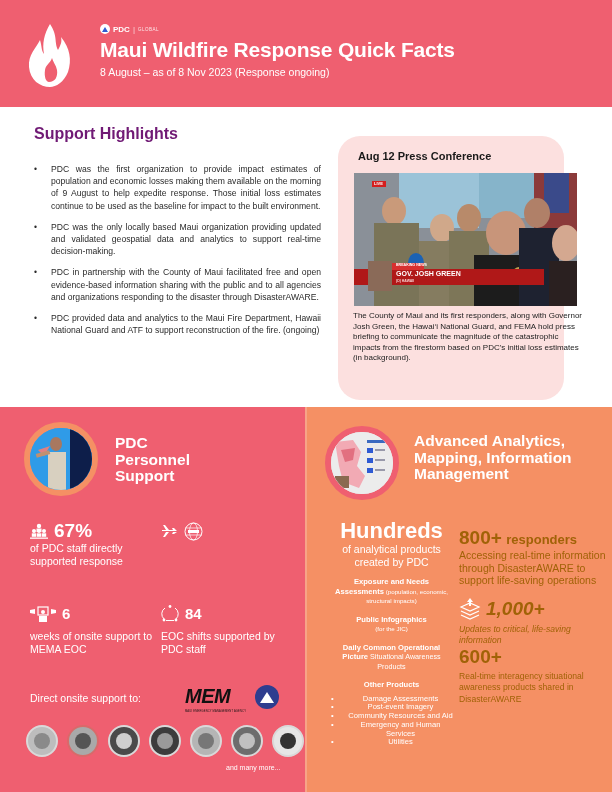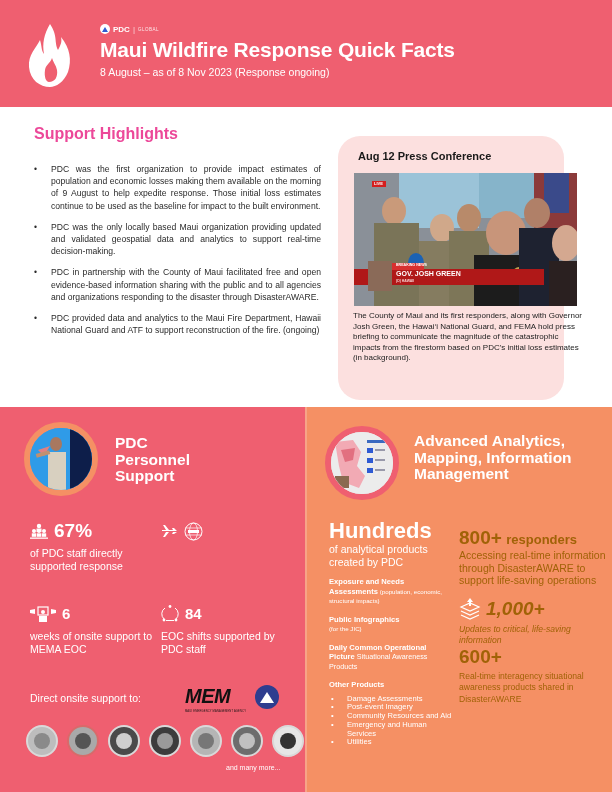--- a/index.html
+++ b/index.html
@@ -12,21 +12,21 @@
   .brand { position: absolute; left: 100px; top: 24px; display: flex; align-items: center; gap: 3px; color: #fff; }
   .brand-logo { width: 10px; height: 10px; border-radius: 50%; background: #fff; display: flex; align-items: center; justify-content: center; }
   .brand-logo span { width: 0; height: 0; border-left: 3px solid transparent; border-right: 3px solid transparent; border-bottom: 5px solid #2f5bd3; }
   .brand-pdc { font-size: 8px; font-weight: bold; }
   .brand-sep { font-size: 8px; opacity: .7; }
   .brand-global { font-size: 4.5px; letter-spacing: .5px; opacity: .85; }
   .title { position: absolute; left: 100px; top: 38px; font-size: 21px; font-weight: bold; color: #fff; letter-spacing: -0.2px; }
   .subtitle { position: absolute; left: 100px; top: 66px; font-size: 10.5px; color: #fff; }
 
   
-  .sh-title { position: absolute; left: 34px; top: 125px; font-size: 16px; font-weight: bold; color: #ec4899; }
+  .sh-title { position: absolute; left: 34px; top: 125px; font-size: 16px; font-weight: bold; color: #701a75; }
   .sh-list { position: absolute; left: 34px; top: 163px; width: 287px; list-style: none; }
   .sh-list li { position: relative; padding-left: 17px; font-size: 8.6px; line-height: 12.2px; text-align: justify; color: #2a2a2a; margin-bottom: 9px; }
   .sh-list li .bullet { position: absolute; left: 0; top: 0; }
 
   
   .press-card { position: absolute; left: 338px; top: 136px; width: 226px; height: 264px; background: #fce0df; border-radius: 22px; }
   .press-title { position: absolute; left: 20px; top: 14px; font-size: 11px; font-weight: bold; color: #1a1a1a; }
   .press-photo { position: absolute; left: 16px; top: 37px; width: 223px; height: 133px; overflow: hidden; background: #6d7a86; }
   .press-caption { position: absolute; left: 15px; top: 175px; width: 230px; font-size: 8px; line-height: 10.6px; color: #222; }
 
@@ -40,36 +40,36 @@
   .circle-right { left: 325px; top: 426px; border: 6px solid #ef5f70; background: #e8e8ea; }
 
   .panel-heading { position: absolute; color: #fff; font-weight: bold; font-size: 15.5px; line-height: 16.5px; }
   .ph-left { left: 115px; top: 435px; }
   .ph-right { left: 414px; top: 433px; }
 
   .stat { position: absolute; color: #fff; }
   .stat-row { display: flex; align-items: center; gap: 6px; }
   .stat-big { font-size: 19px; font-weight: bold; }
   .stat-mid { font-size: 15px; font-weight: bold; }
-  .stat-text { font-size: 10.5px; line-height: 13px; margin-top: 5px; }
+  .stat-text { font-size: 10.5px; line-height: 13px; }
   .ico { display: inline-block; }
 
   .onsite-label { position: absolute; left: 30px; top: 692px; font-size: 10.5px; color: #fff; }
   .mema { position: absolute; left: 185px; top: 685px; width: 100px; height: 32px; }
   .mema-text { font-size: 20px; font-weight: 900; color: #111; letter-spacing: -0.5px; font-style: italic; }
   .mema-a { position: absolute; left: 70px; top: 0; width: 24px; height: 24px; border-radius: 50%; background: #2e3d8f; display: flex; align-items: center; justify-content: center; }
   .mema-a span { width: 0; height: 0; border-left: 7px solid transparent; border-right: 7px solid transparent; border-bottom: 11px solid #fff; }
   .mema-sub { position: absolute; left: 0; top: 25px; font-size: 2.6px; color: #111; letter-spacing: .2px; white-space: nowrap; }
   .seals { position: absolute; left: 26px; top: 725px; display: flex; gap: 9px; }
   .seal { width: 32px; height: 32px; border-radius: 50%; border: 2px solid #d9d9d9; display: flex; align-items: center; justify-content: center; }
   .seal i { display: block; width: 16px; height: 16px; border-radius: 50%; }
   .many-more { position: absolute; left: 226px; top: 764px; font-size: 7px; color: #fff; }
 
   
-  .r-col1 { position: absolute; left: 329px; top: 519px; width: 125px; color: #fff; }
+  .r-col1 { position: absolute; left: 329px; top: 519px; width: 125px; color: #fff; text-align: center; }
   .hundreds { font-size: 22px; font-weight: bold; line-height: 24px; }
   .r-sub { font-size: 10.5px; line-height: 12.5px; }
   .r-item { margin-top: 9px; font-size: 7.2px; line-height: 9.5px; }
   .r-item b { font-size: 7.6px; }
   .r-item .small { font-size: 6.2px; }
   .other-list { list-style: none; margin-top: 5px; }
   .other-list li { position: relative; padding-left: 18px; font-size: 7.6px; line-height: 8.8px; }
   .other-list li::before { content: "•"; position: absolute; left: 2px; }
 
   .r-col2 { position: absolute; left: 459px; top: 527px; width: 150px; color: #a16207; }

